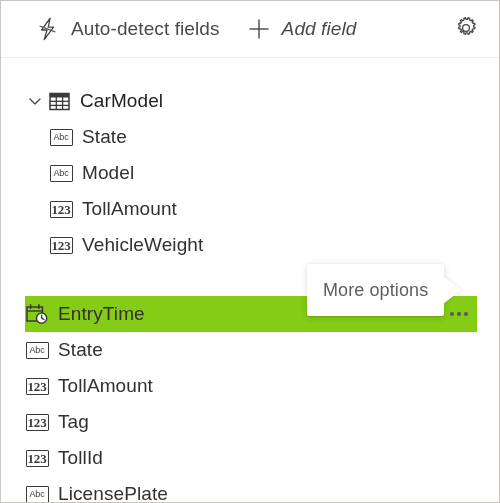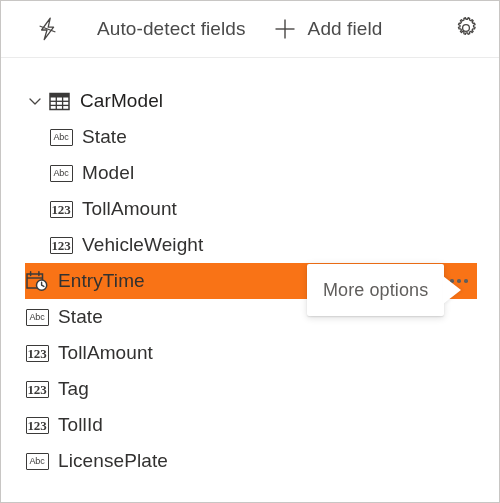--- a/index.html
+++ b/index.html
@@ -54,22 +54,22 @@
   }
   .tb-icon {
     display: inline-flex;
     align-items: center;
     justify-content: center;
     width: 26px;
     height: 26px;
     margin-right: 10px;
     flex: none;
   }
-  #btn-autodetect { margin-left: 26px; gap: 26px; }
-  #btn-addfield { margin-left: 10px; }
+  #btn-autodetect { margin-left: 26px; }
+  #btn-addfield { margin-left: 10px; font-style: italic; }
   #btn-settings {
     position: absolute;
     right: 12px;
     top: 7px;
     width: 42px;
     height: 42px;
     display: flex;
     align-items: center;
     justify-content: center;
     cursor: pointer;
@@ -89,21 +89,21 @@
   }
   .row {
     position: relative;
     height: 36px;
     margin: 0 22px 0 24px;
     display: flex;
     align-items: center;
     cursor: pointer;
     user-select: none;
   }
-  .row.selected { background: #f97316; }
+  .row.selected { background: #84cc16; margin-top: 33px; }
 
   .chevron {
     width: 20px;
     height: 20px;
     flex: none;
     display: flex;
     align-items: center;
     justify-content: center;
     margin-right: 2px;
   }

